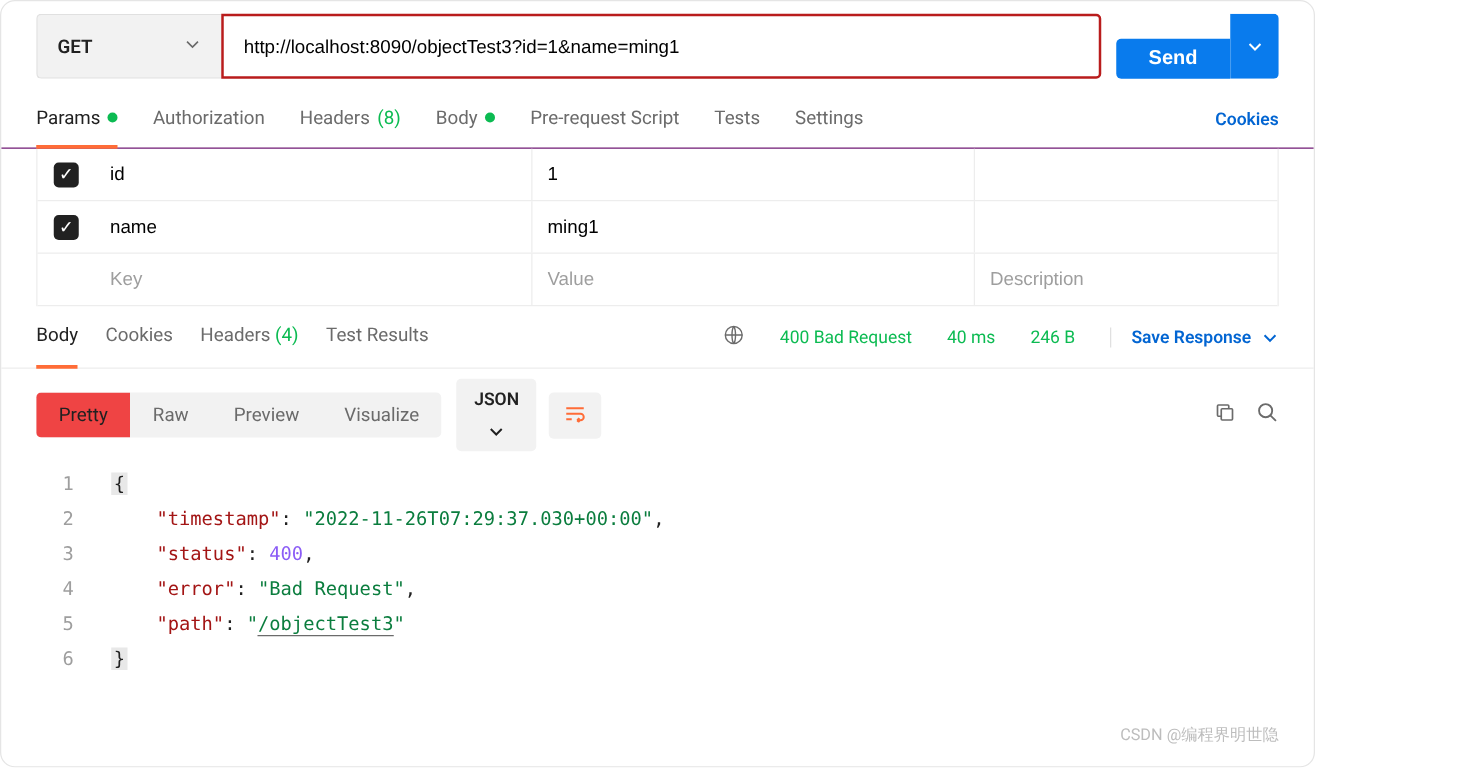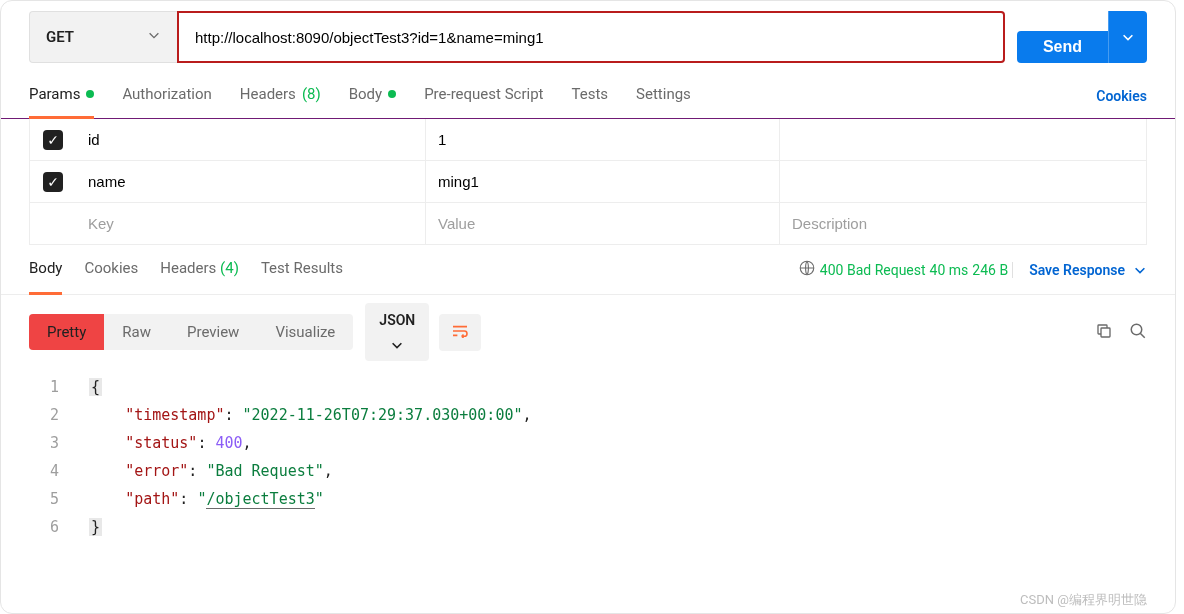--- a/index.html
+++ b/index.html
@@ -3,21 +3,21 @@
 <meta charset="utf-8">
 <style>
 * { margin: 0; padding: 0; box-sizing: border-box; }
 body {
   font-family: -apple-system, BlinkMacSystemFont, "Segoe UI", Roboto, sans-serif;
   background: #fff;
   color: #212121;
   font-size: 14px;
 }
 .container {
-  width: 1176px;
+  width: 1052px;
   height: 614px;
   border: 1px solid #e5e5e5;
   border-radius: 12px;
   overflow: hidden;
   position: relative;
 }
 .request-bar {
   display: flex;
   padding: 10px 28px 10px 28px;
   gap: 0;
@@ -145,21 +145,21 @@
   display: flex;
   align-items: center;
   border-bottom: 3px solid transparent;
   font-size: 15px;
 }
 .r-tab.active { color: #212121; border-bottom-color: #ff6c37; }
 .status-area {
   margin-left: auto;
   display: flex;
   align-items: center;
-  gap: 4px;
+  gap: 28px;
 }
 .globe-icon { color: #6b6b6b; }
 .status-txt { color: #0cbb52; font-size: 14px; }
 .save-resp {
   color: #0265d2;
   font-weight: 600;
   cursor: pointer;
   padding-left: 16px;
   border-left: 1px solid #e0e0e0;
   display: flex;
@@ -234,21 +234,21 @@
 }
 .line-content { flex: 1; white-space: pre; }
 .brace-bg { background: #e8e8e8; padding: 0 2px; }
 .tok-key { color: #a31515; }
 .tok-str { color: #0b7d3e; }
 .tok-num { color: #8b5cf6; }
 .tok-punc { color: #212121; }
 .tok-link { border-bottom: 1px solid #6b6b6b; }
 .watermark {
   position: absolute;
-  bottom: 4px;
+  bottom: 16px;
   right: 28px;
   color: #bdbdbd;
   font-size: 13px;
 }
 .chev-svg { width: 14px; height: 14px; }
 </style>
 </head>
 <body>
 
 <div class="container">

